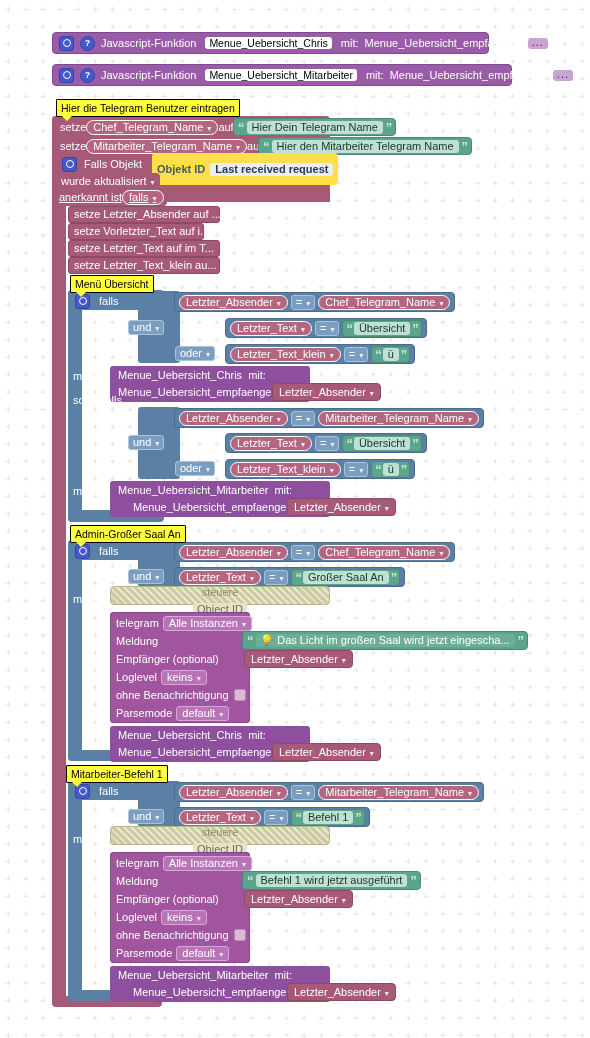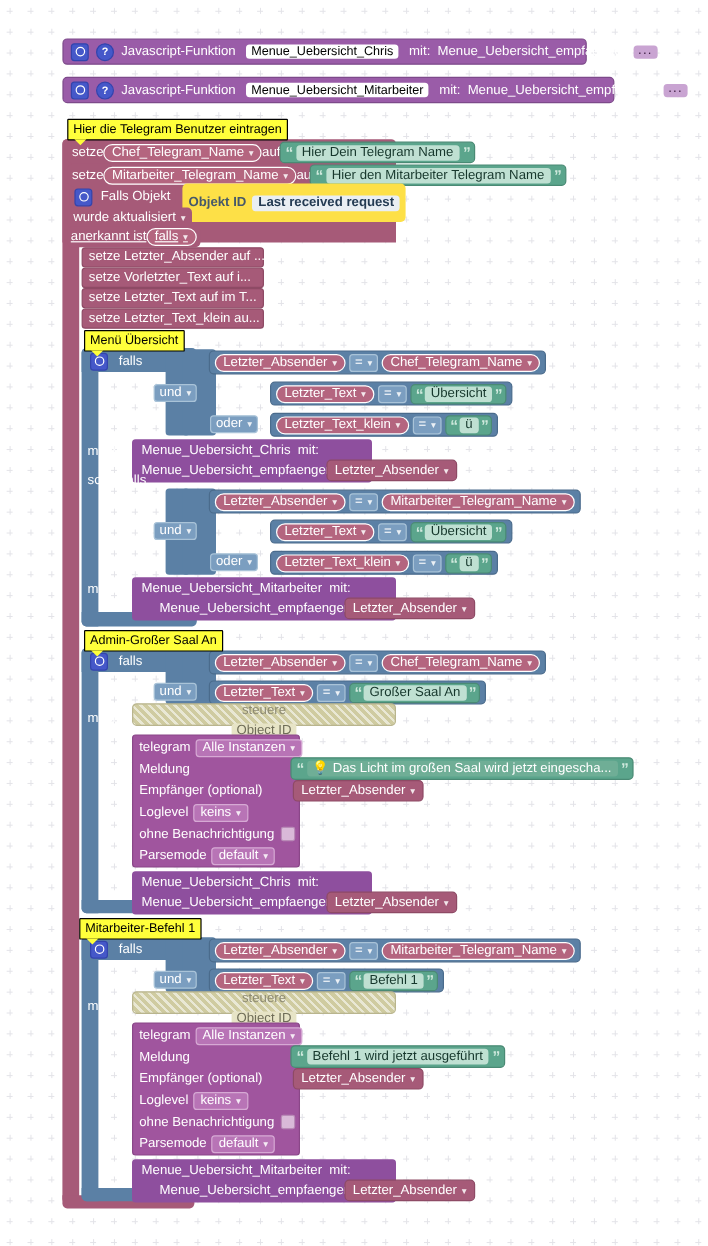--- a/index.html
+++ b/index.html
@@ -192,21 +192,21 @@
   <div class="blk" style="left:56px;top:189px;height:17px;background:#a65a78;padding:0 3px;gap:0;text-decoration:underline;">
     <span class="txt">anerkannt ist</span>
     <span class="fld-dark" style="border:1.5px solid #fff;">
       <span>falls</span><span class="caret">▾</span>
     </span>
   </div>
 
   <div class="blk c-var" style="left:68px;top:206px;width:152px;height:17px;padding:0 5px;border-radius:3px;">
     <span class="txt">setze Letzter_Absender auf ...</span>
   </div>
-  <div class="blk c-var" style="left:68px;top:223px;width:152px;height:17px;padding:0 5px;border-radius:3px;">
+  <div class="blk c-var" style="left:68px;top:223px;width:136px;height:17px;padding:0 5px;border-radius:3px;">
     <span class="txt">setze Vorletzter_Text auf i...</span>
   </div>
   <div class="blk c-var" style="left:68px;top:240px;width:152px;height:17px;padding:0 5px;border-radius:3px;">
     <span class="txt">setze Letzter_Text auf im T...</span>
   </div>
   <div class="blk c-var" style="left:68px;top:257px;width:152px;height:17px;padding:0 5px;border-radius:3px;">
     <span class="txt">setze Letzter_Text_klein au...</span>
   </div>
 
   <div class="comment" style="left:70px;top:275px;">Menü Übersicht</div>

